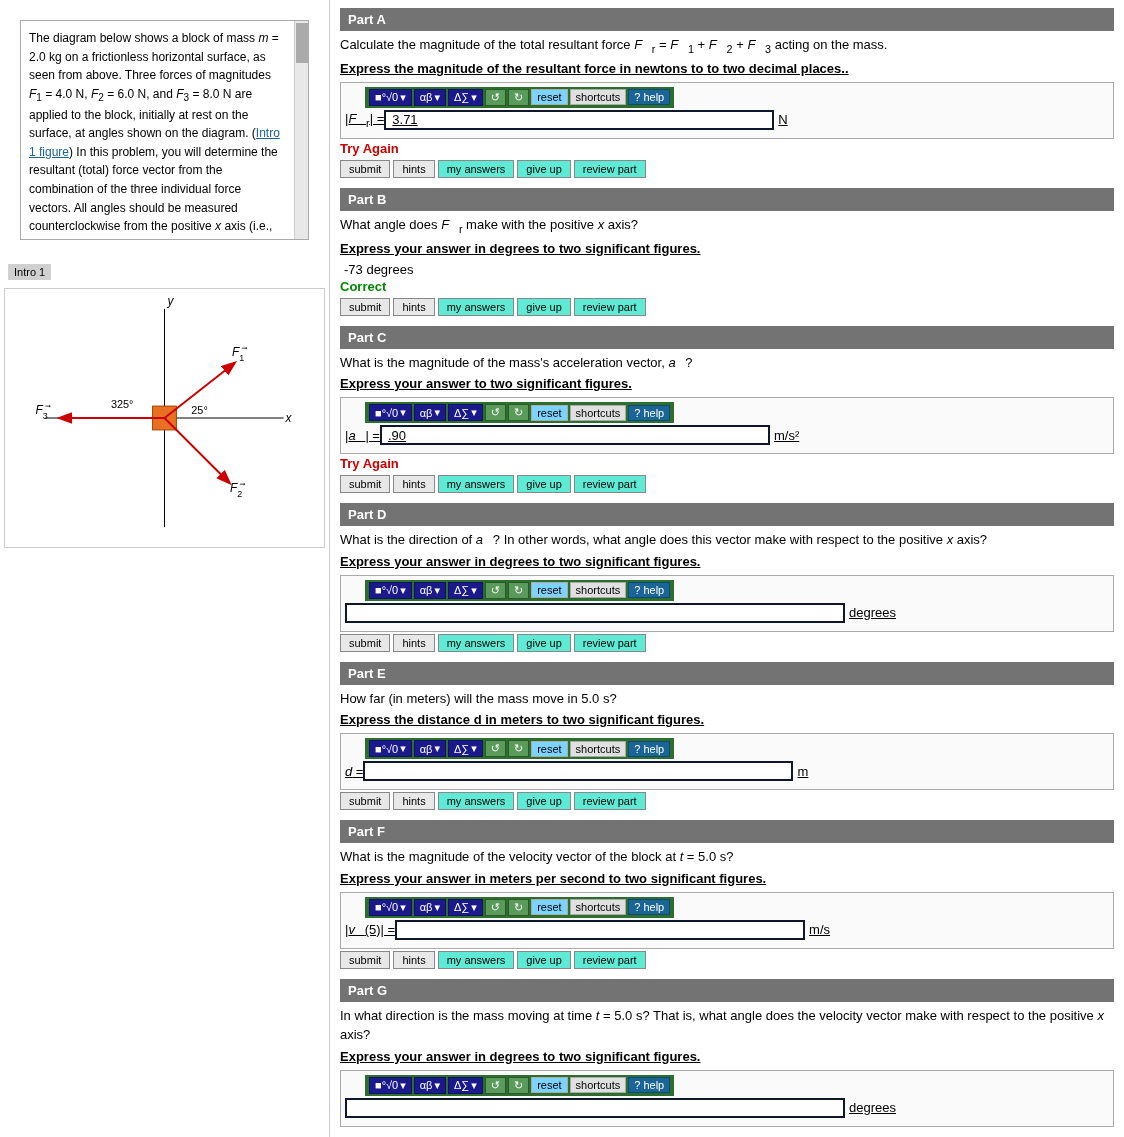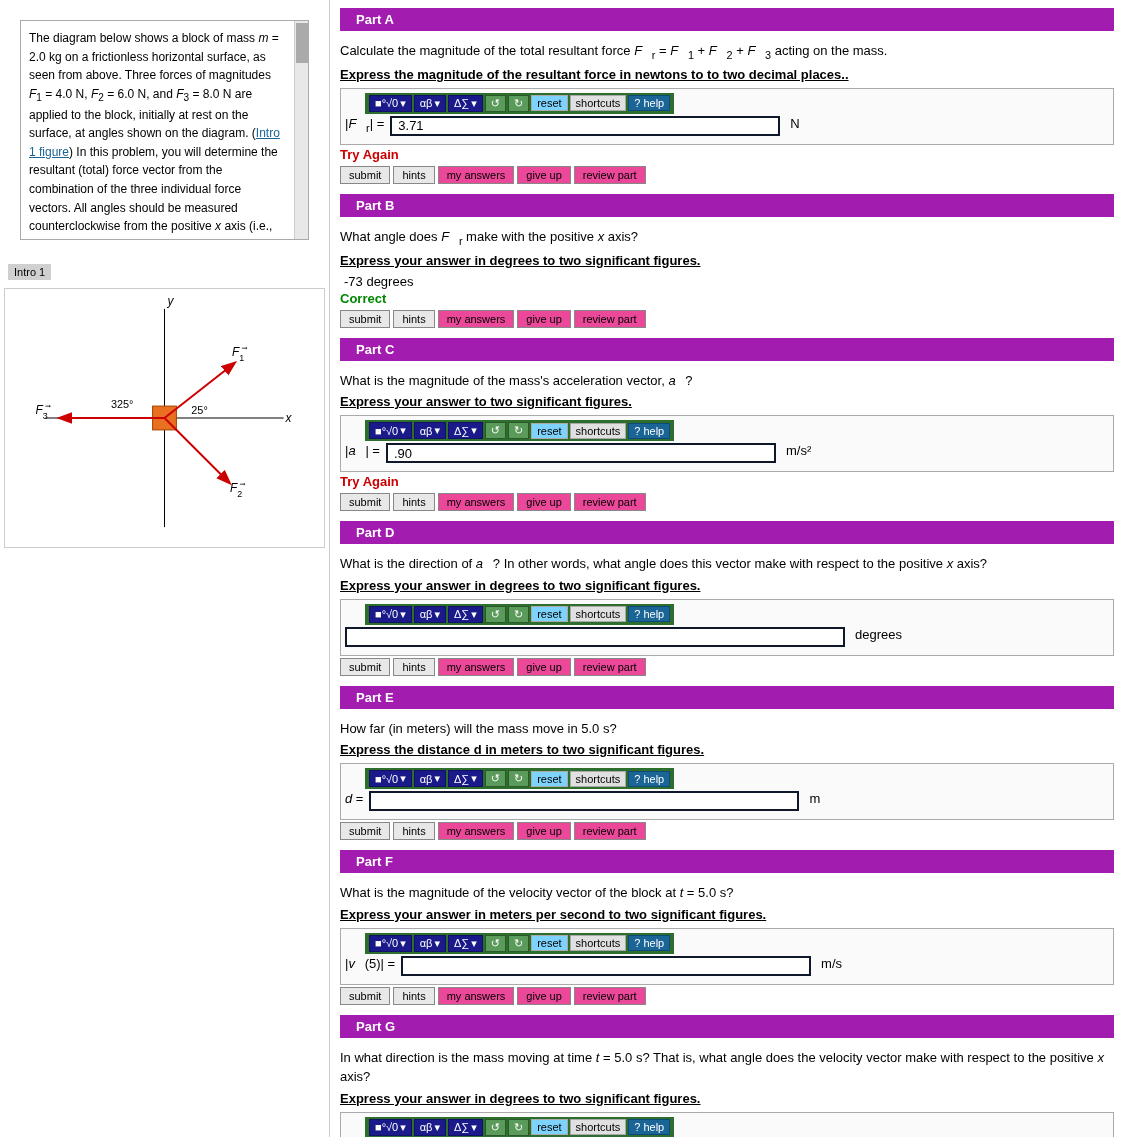--- a/index.html
+++ b/index.html
@@ -61,26 +61,26 @@
       overflow: hidden;
     }
     
     
     .right-panel {
       flex: 1;
       padding: 8px 10px;
     }
     
     .part-header {
-      background: #a21caf;
+      background: #737373;
       color: #fff;
       font-weight: bold;
       font-size: 13px;
-      padding: 4px 16px;
-      margin-bottom: 10px;
+      padding: 4px 8px;
+      margin-bottom: 4px;
     }
     .part-section {
       margin-bottom: 10px;
     }
     .part-text {
       font-size: 13px;
       margin-bottom: 4px;
       line-height: 1.5;
     }
     .express-label {
@@ -118,23 +118,24 @@
     .tb-btn.delta { background: #1a1a8a; color: #fff; border-color: #111166; }
     .tb-btn.undo { background: #5a9a5a; color: #fff; }
     .tb-btn.redo { background: #5a9a5a; color: #fff; }
     .tb-btn.reset { background: #7dd3fc; color: #000; border-color: #aaa; }
     .tb-btn.shortcuts { background: #e0e0e0; color: #000; border-color: #aaa; }
     .tb-btn.help { background: #1a6496; color: #fff; border-color: #0d4a7a; }
     
     
     .input-row {
       display: flex;
-      gap: 6px;
+      align-items: center;
       margin-bottom: 4px;
       margin-left: 0;
+      text-decoration: underline;
     }
     .input-label {
       font-size: 13px;
       white-space: nowrap;
     }
     .answer-input {
       border: 2px solid #0f172a;
       padding: 3px 6px;
       font-size: 13px;
       height: 20px;
@@ -166,21 +167,21 @@
       gap: 3px;
       flex-wrap: wrap;
       margin-top: 2px;
       margin-bottom: 8px;
     }
     .action-btn {
       font-size: 11px;
       padding: 2px 8px;
       cursor: pointer;
       border: 1px solid #888;
-      background: #ec4899;
+      background: #5eead4;
       color: #000;
     }
     .action-btn.submit { background: #e8e8e8; }
     .action-btn.hints { background: #e8e8e8; }
     
     
     .input-frame {
       border: 1px solid #aaa;
       padding: 4px;
       margin-bottom: 2px;

